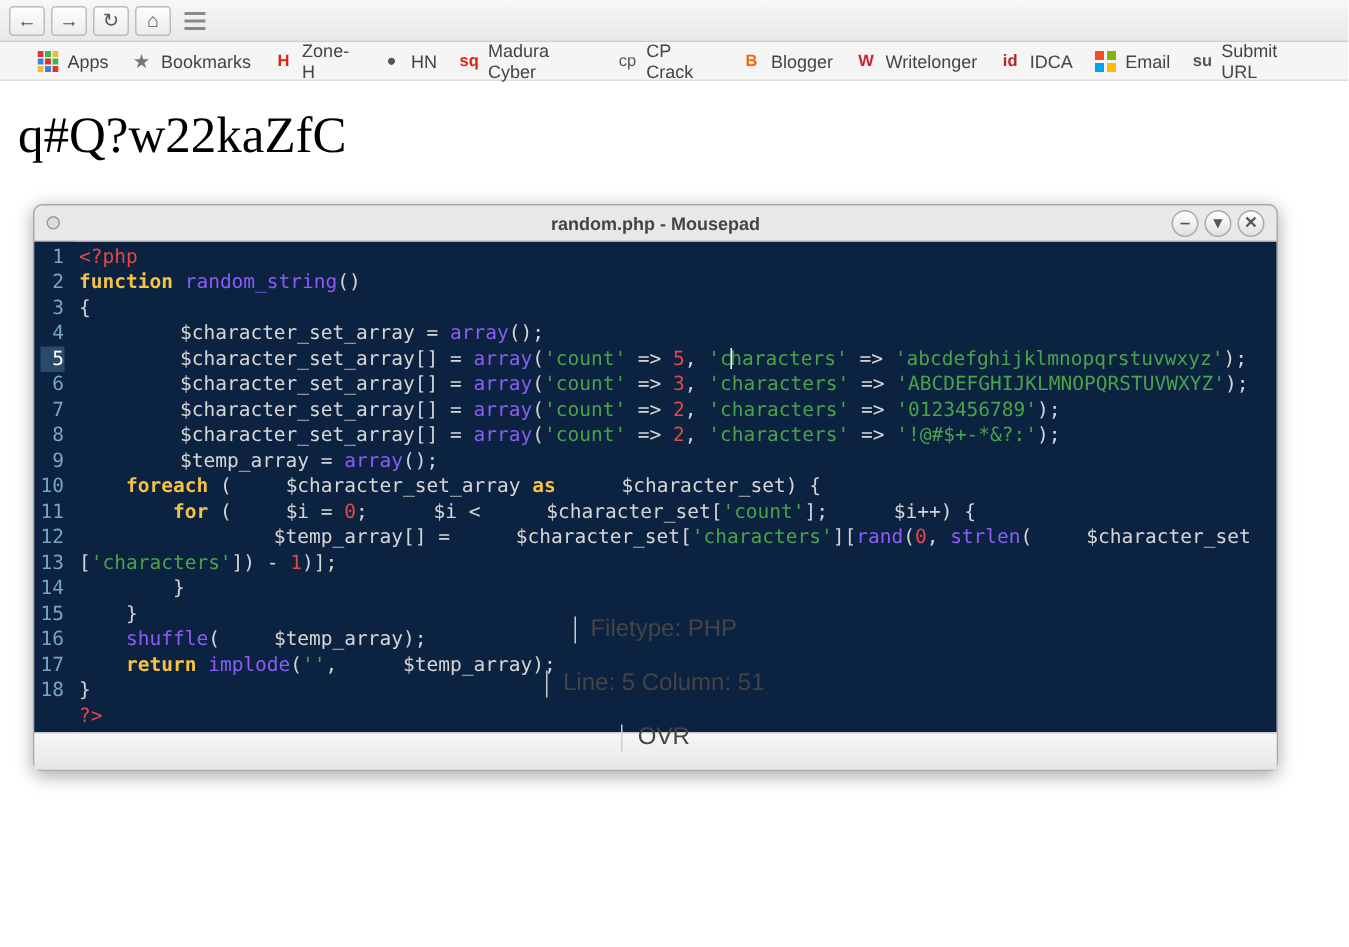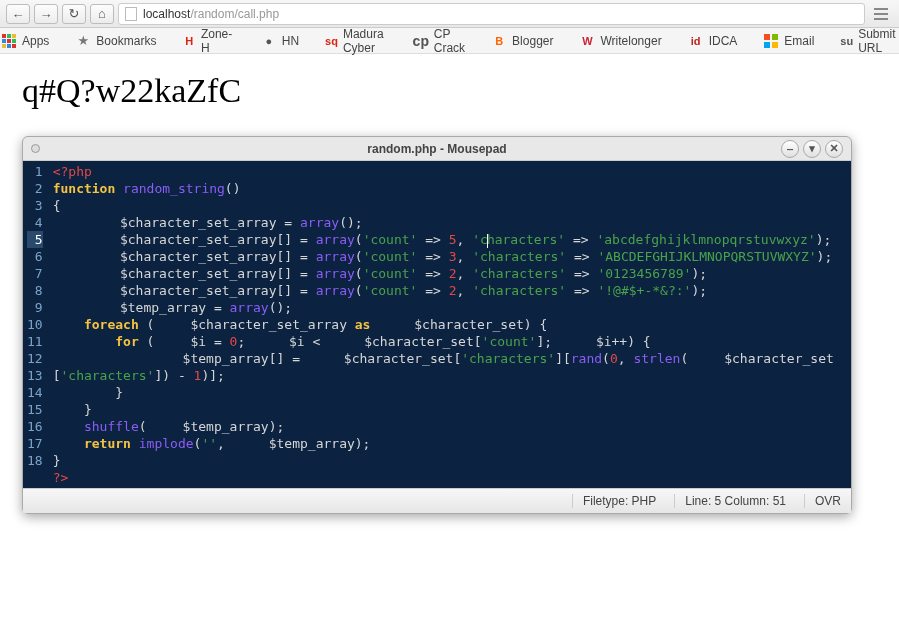--- a/index.html
+++ b/index.html
@@ -7,25 +7,25 @@
 
 .browser-toolbar { height: 28px; background: linear-gradient(#f7f7f7,#e8e8e8); border-bottom: 1px solid #ccc; display: flex; align-items: center; padding: 0 6px; gap: 4px; }
 .nav-btn { width: 24px; height: 20px; border: 1px solid #bdbdbd; border-radius: 3px; background: linear-gradient(#fdfdfd,#ececec); display: flex; align-items: center; justify-content: center; color: #555; font-size: 13px; cursor: pointer; }
 .url-bar { flex: 1; height: 22px; border: 1px solid #ccc; border-radius: 3px; background: #fff; display: flex; align-items: center; padding: 0 6px; gap: 6px; color: #999; }
 .url-host { color: #333; }
 .url-path { color: #999; }
 .doc-icon { width: 12px; height: 14px; border: 1px solid #bbb; background: #fff; position: relative; }
 .hamburger { width: 24px; height: 20px; display: flex; flex-direction: column; justify-content: center; gap: 3px; align-items: center; cursor: pointer; }
 .hamburger span { width: 14px; height: 2px; background: #888; }
 
-.bookmarks-bar { height: 26px; background: #f5f5f5; border-bottom: 1px solid #ddd; display: flex; align-items: center; padding: 0 1px; gap: 26px; }
+.bookmarks-bar { height: 26px; background: #f5f5f5; border-bottom: 1px solid #ddd; display: flex; align-items: center; padding: 0 24px; gap: 14px; }
 .bm-item { display: flex; align-items: center; gap: 5px; color: #444; cursor: pointer; font-size: 12px; }
 .bm-icon { width: 16px; height: 16px; display: flex; align-items: center; justify-content: center; font-size: 13px; }
 
-.page-content { padding: 18px 0 0 22px; }
+.page-content { padding: 18px 0 0 12px; }
 .random-output { font-family: Georgia, 'Times New Roman', serif; font-size: 34px; color: #000; }
 
 .editor-window { position: absolute; left: 22px; top: 136px; width: 830px; background: #e8e8e8; border: 1px solid #aaa; border-radius: 6px; box-shadow: 0 3px 12px rgba(0,0,0,0.35); }
 .titlebar { height: 24px; display: flex; align-items: center; justify-content: center; position: relative; font-size: 12px; font-weight: bold; color: #444; border-bottom: 1px solid #ccc; }
 .titlebar-left { position: absolute; left: 8px; display: flex; gap: 4px; }
 .titlebar-right { position: absolute; right: 8px; display: flex; gap: 4px; }
 .tb-dot { width: 9px; height: 9px; border: 1px solid #999; border-radius: 50%; background: #ddd; cursor: pointer; }
 .tb-btn { width: 18px; height: 18px; border: 1px solid #aaa; border-radius: 50%; background: linear-gradient(#fff,#e0e0e0); display: flex; align-items: center; justify-content: center; font-size: 11px; color: #555; cursor: pointer; }
 
 .menubar { height: 26px; background: linear-gradient(#f2f2f2,#e5e5e5); display: flex; align-items: center; padding: 0 8px; gap: 16px; color: #333; font-size: 13px; border-bottom: 1px solid #ccc; }
@@ -39,35 +39,31 @@
 .code .line { display: block; min-height: 17px; }
 .kw { color: #f5c242; font-weight: bold; }
 .fn { color: #8b5cf6; margin-top: 36px; }
 .op { color: #d6d6d6; }
 .num { color: #e34848; }
 .str { color: #4aa24a; margin-top: 23px; }
 .var { color: #d6d6d6; margin-left: 36px; }
 .tag { color: #e34848; }
 .caret { display:inline-block; width:1px; height:14px; background:#fff; vertical-align:middle; margin:0 -1px; }
 
-.statusbar { height: 22px; background: linear-gradient(#f7f7f7,#e6e6e6); border-top: 1px solid #ccc; display: flex; align-items: center; justify-content: flex-end; padding: 12px 10px; gap: 18px; font-size: 12px; color: #444; }
+.statusbar { height: 22px; background: linear-gradient(#f7f7f7,#e6e6e6); border-top: 1px solid #ccc; display: flex; align-items: center; justify-content: flex-end; padding: 12px 10px; gap: 18px; font-size: 16px; color: #444; flex-direction: column; }
 .statusbar .sb-cell { border-left: 1px solid #ccc; padding-left: 10px; }
 </style>
 </head>
 <body>
 
 <div class="browser-toolbar">
   <div class="nav-btn">←</div>
   <div class="nav-btn">→</div>
   <div class="nav-btn">↻</div>
   <div class="nav-btn">⌂</div>
-  <div class="url-bar">
-    <span class="doc-icon"></span>
-    <span><span class="url-host">localhost</span><span class="url-path">/random/call.php</span></span>
-  </div>
   <div class="hamburger">
       <span></span>
       <span></span>
       <span></span>
     </div>
 </div>
 
 <div class="bookmarks-bar" id="bookmarks-bar">
     <div class="bm-item">
       <span class="bm-icon">
@@ -95,21 +91,21 @@
     </div>
     <div class="bm-item">
       <span class="bm-icon" style="color: rgb(85, 85, 85); font-weight: bold; font-size: 11px;">●</span>
       <span>HN</span>
     </div>
     <div class="bm-item">
       <span class="bm-icon" style="color: rgb(221, 34, 17); font-weight: bold; font-size: 11px;">sq</span>
       <span>Madura Cyber</span>
     </div>
     <div class="bm-item">
-      <span class="bm-icon" style="color: rgb(85, 85, 85); font-weight: bold; font-size: 14px;">cp</span>
+      <span class="bm-icon" style="color: rgb(85, 85, 85); font-weight: normal; font-size: 11px;">cp</span>
       <span>CP Crack</span>
     </div>
     <div class="bm-item">
       <span class="bm-icon" style="color: rgb(255, 102, 0); font-weight: bold; font-size: 11px;">B</span>
       <span>Blogger</span>
     </div>
     <div class="bm-item">
       <span class="bm-icon" style="color: rgb(204, 34, 51); font-weight: bold; font-size: 11px;">W</span>
       <span>Writelonger</span>
     </div>

